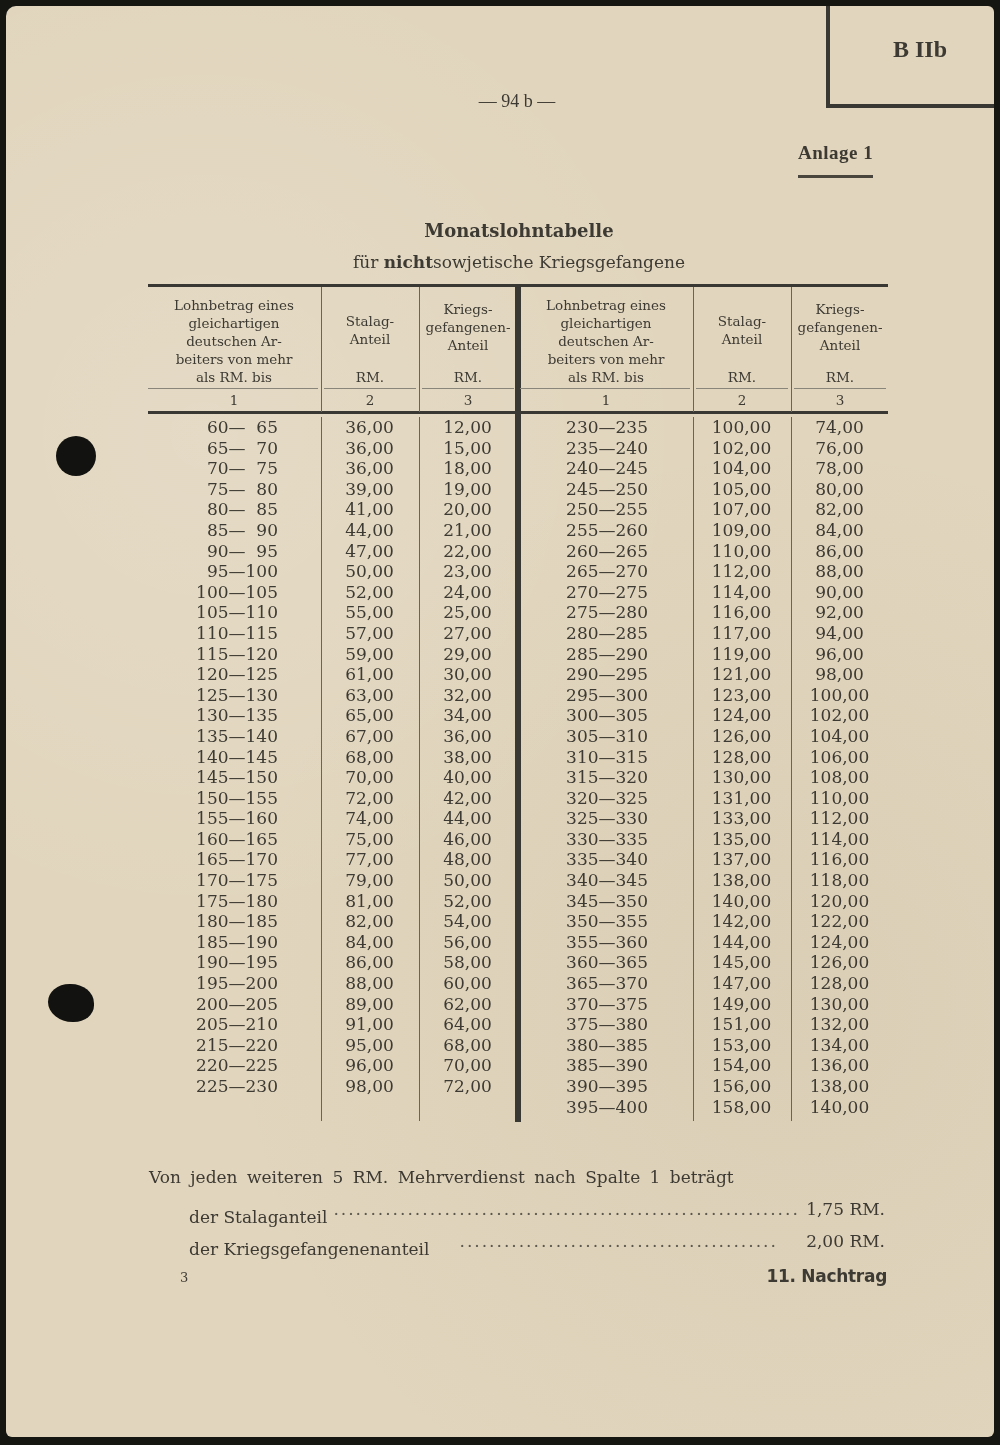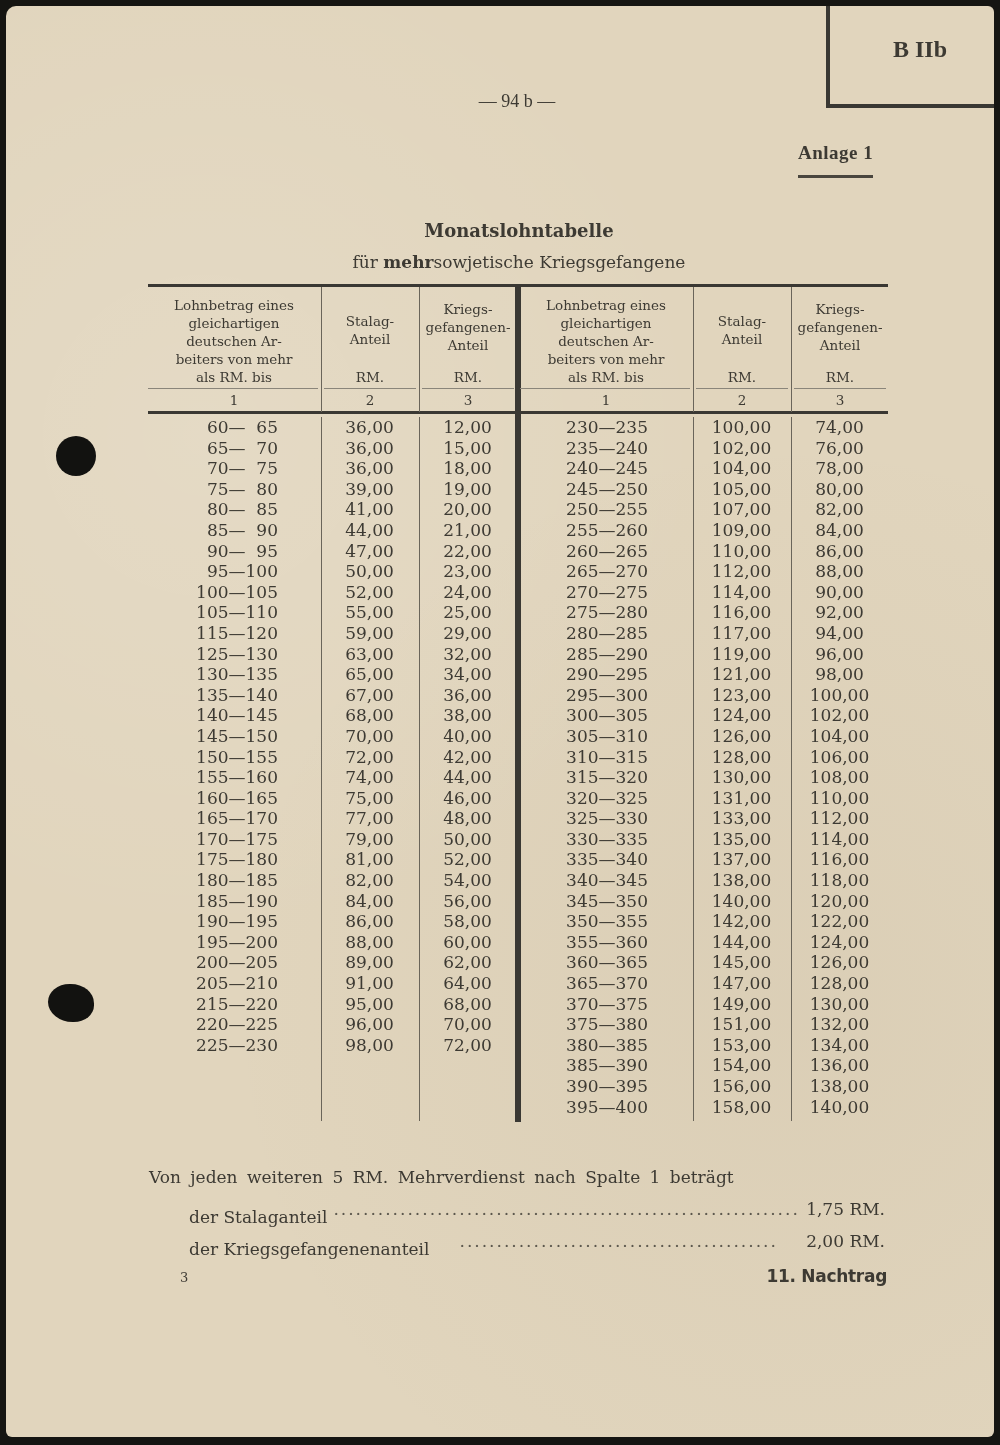--- a/index.html
+++ b/index.html
@@ -179,21 +179,21 @@
 <div class="hole" style="left:48px;top:984px;width:46px;height:38px;border-radius:48% 52% 45% 55%;"></div>
 
 <div class="corner-box">
   <div class="corner-label">B IIb</div>
 </div>
 
 <div class="page-num">— 94 b —</div>
 <div class="anlage">Anlage 1</div>
 
 <div class="title">Monatslohntabelle</div>
-<div class="subtitle"><span>für </span><b>mehr</b><span>sowjetische Kriegsgefangene</span></div>
+<div class="subtitle"><span>für </span><b>nicht</b><span>sowjetische Kriegsgefangene</span></div>
 
 <div class="table-wrap">
   <div class="top-rule"></div>
   <div class="center-rule"></div>
   <div class="hdr-bottom-rule"></div>
 
   <div class="half left" id="half-left">
       <div class="hdr">
         <div class="hcell c1">
           <div>Lohnbetrag eines</div>
@@ -267,23 +267,33 @@
           <span class="range">100—105</span>
           <span class="v1">52,00</span>
           <span class="v2">24,00</span>
         </div>
         <div class="row">
           <span class="range">105—110</span>
           <span class="v1">55,00</span>
           <span class="v2">25,00</span>
         </div>
         <div class="row">
+          <span class="range">110—115</span>
+          <span class="v1">57,00</span>
+          <span class="v2">27,00</span>
+        </div>
+        <div class="row">
           <span class="range">115—120</span>
           <span class="v1">59,00</span>
           <span class="v2">29,00</span>
+        </div>
+        <div class="row">
+          <span class="range">120—125</span>
+          <span class="v1">61,00</span>
+          <span class="v2">30,00</span>
         </div>
         <div class="row">
           <span class="range">125—130</span>
           <span class="v1">63,00</span>
           <span class="v2">32,00</span>
         </div>
         <div class="row">
           <span class="range">130—135</span>
           <span class="v1">65,00</span>
           <span class="v2">34,00</span>

